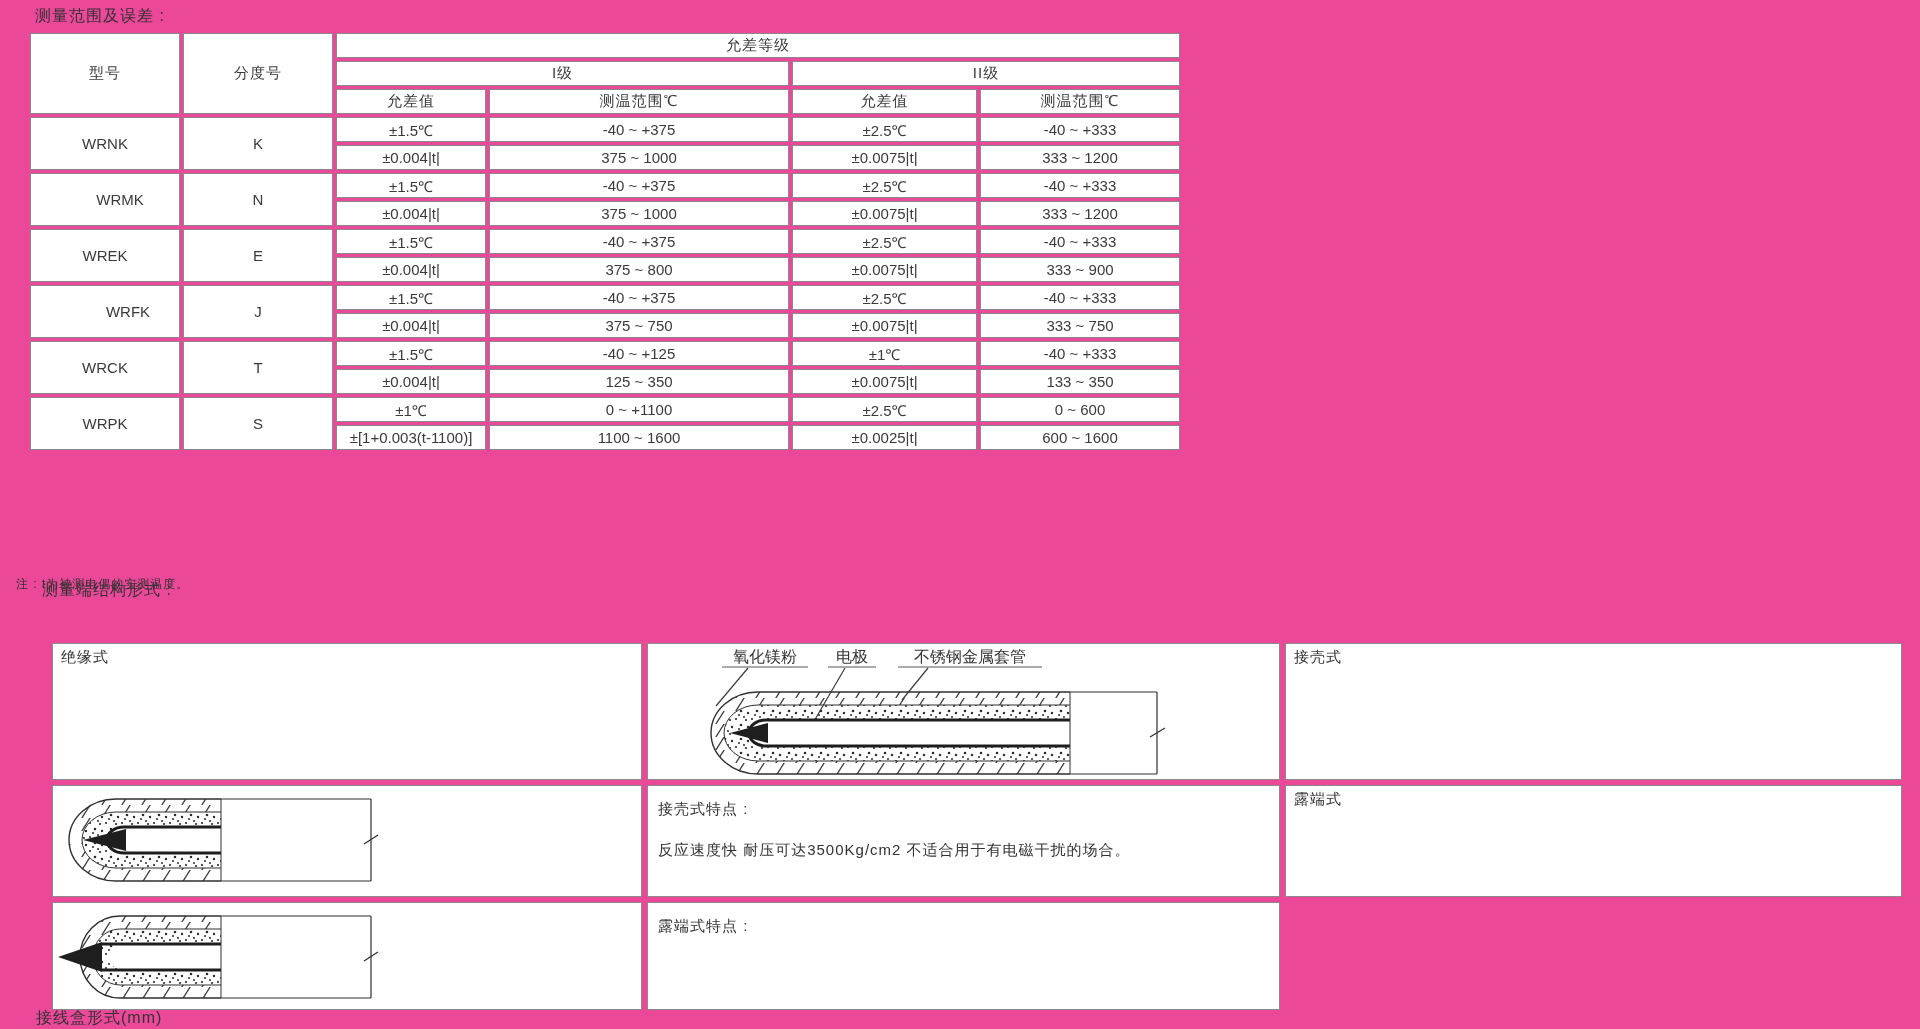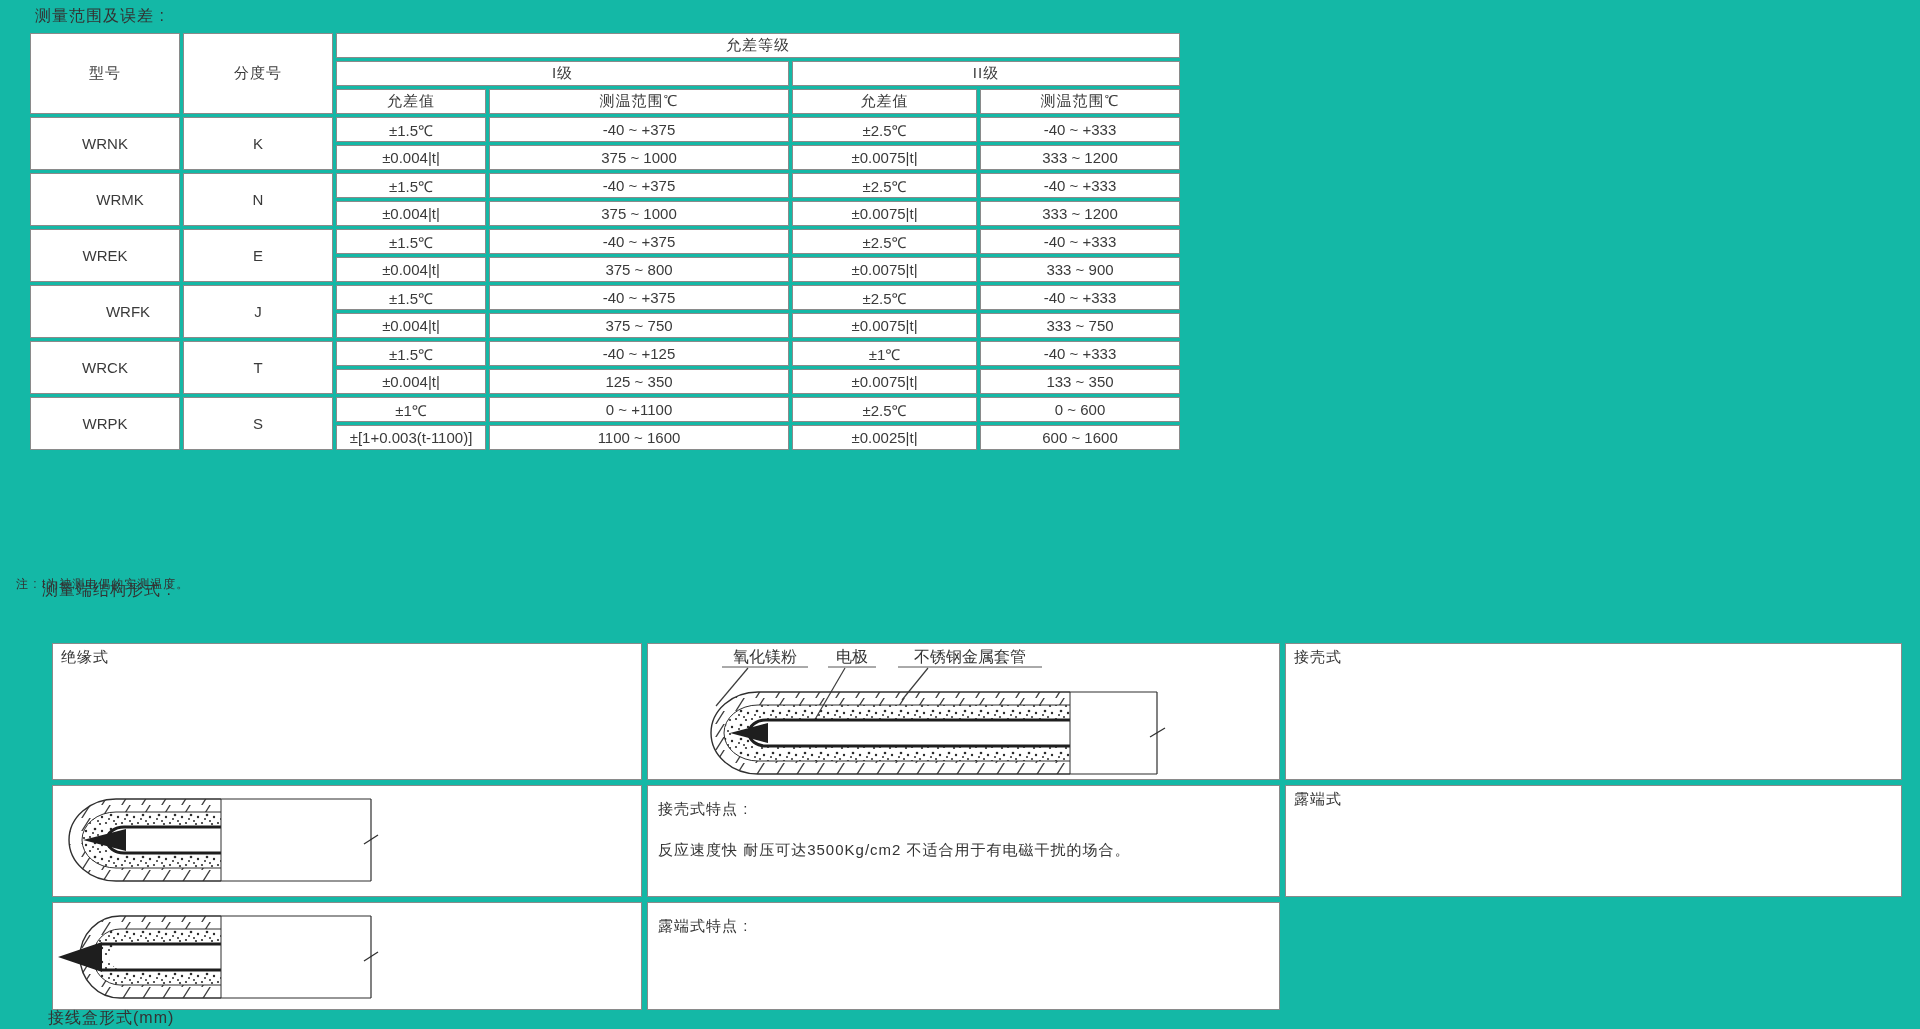--- a/index.html
+++ b/index.html
@@ -1,22 +1,22 @@
 <!DOCTYPE html>
 <html><head>
 <meta charset="utf-8">
 <style>
   html,body{margin:0;padding:0;background:#ffffff;}
-  .page{position:relative;width:1920px;height:1029px;background:#14b8a6;overflow:hidden;
+  .page{position:relative;width:1920px;height:1029px;background:#ec4899;overflow:hidden;
         font-family:"Liberation Sans",sans-serif;color:#3a3a3a;}
   .sec-title{position:absolute;font-size:16px;color:#333;letter-spacing:1px;}
   .t1{left:35px;top:6px;}
   .note{position:absolute;left:16px;top:576px;font-size:12px;color:#333;letter-spacing:1px;}
   .t2{left:42px;top:580px;}
-  .footer-title{position:absolute;left:48px;top:1008px;font-size:16px;color:#333;letter-spacing:1px;}
+  .footer-title{position:absolute;left:36px;top:1008px;font-size:16px;color:#333;letter-spacing:1px;}
 
   
   .grid1{position:absolute;left:30px;top:33px;display:grid;
          grid-template-columns:150px 150px 150px 300px 185px 200px;
          grid-auto-rows:25px;gap:3px;}
   .grid1 .cell{border:1px solid #8a8a8a;background:#fff;display:flex;align-items:center;
          justify-content:center;font-size:15px;color:#3a3a3a;white-space:nowrap;}
   .hc{letter-spacing:1px;}
 
   

